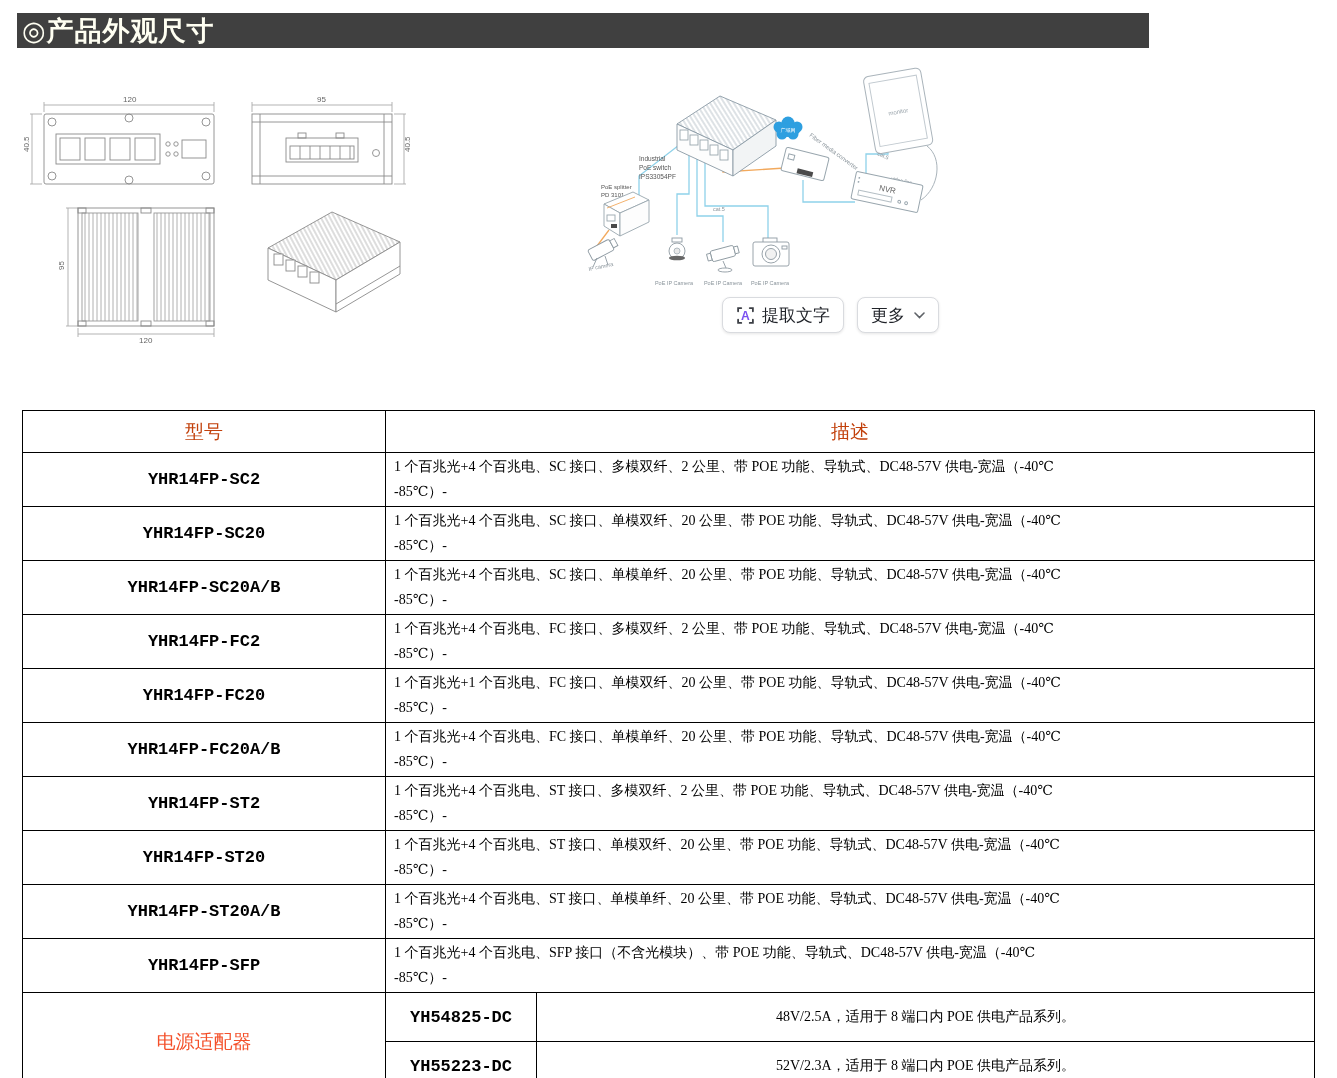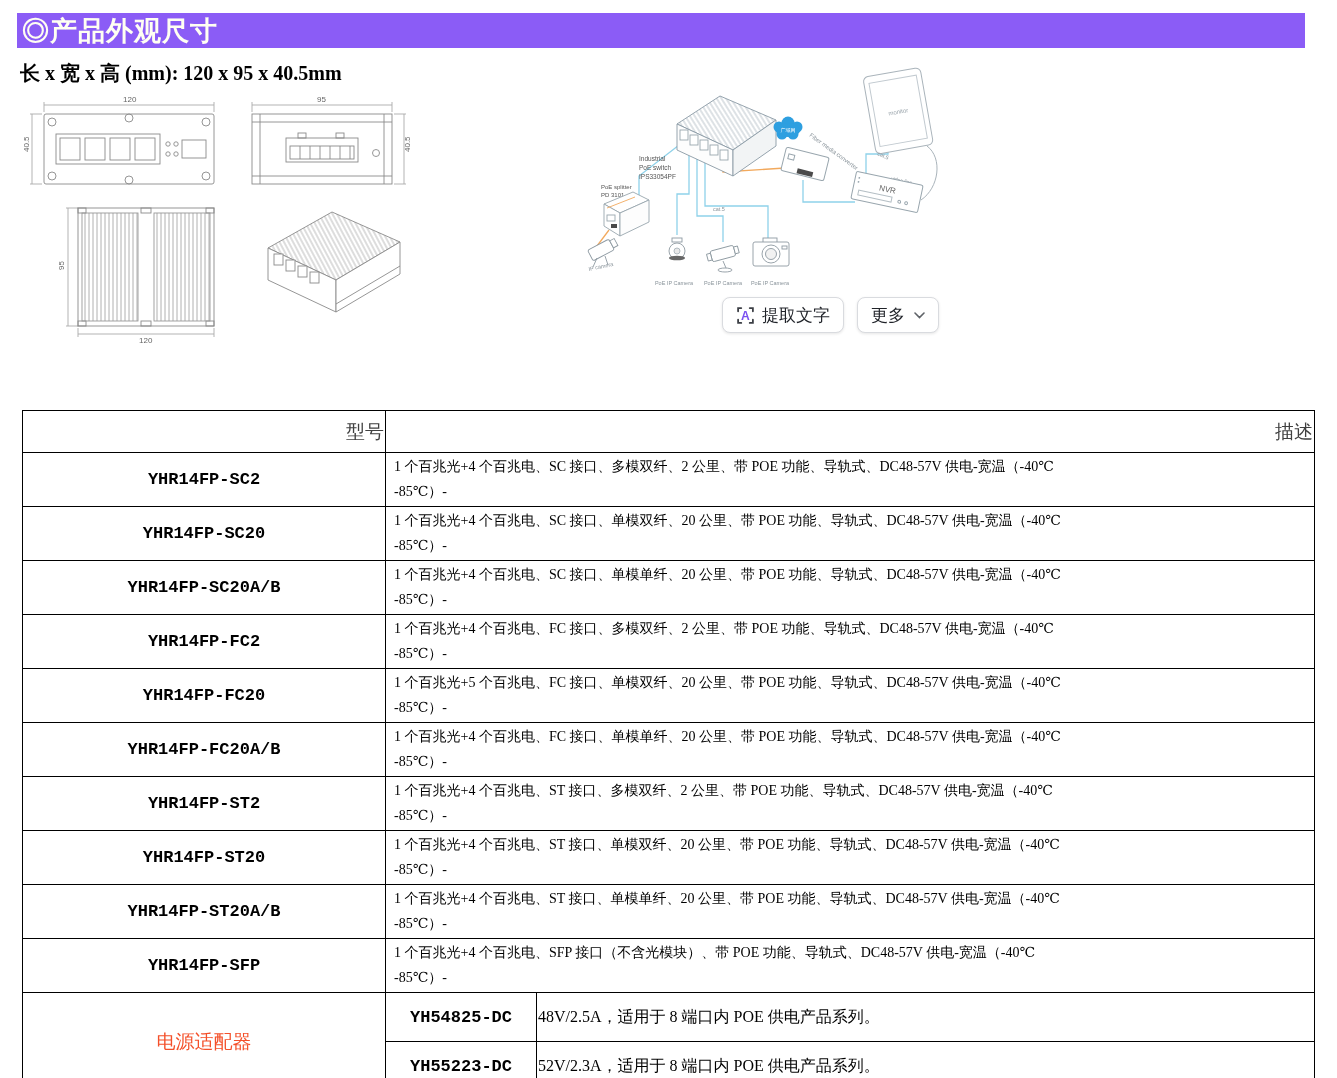--- a/index.html
+++ b/index.html
@@ -1,20 +1,20 @@
 <!DOCTYPE html>
 <html><head>
 <meta charset="utf-8">
 <style>
   html,body{margin:0;padding:0;background:#fff;}
   .canvas{position:relative;width:1337px;height:1078px;background:#ffffff;overflow:hidden;
           font-family:"Liberation Serif","DejaVu Serif",serif;color:#000;}
 
   
-  .section-bar{position:absolute;left:17px;width:1288px;height:35px;background:#8b5cf6;font-family:Liberation Serif, serif;}
+  .section-bar{position:absolute;left:17px;width:1132px;height:35px;background:#404040;}
   .bar1{top:13px;}
   .bar2{top:343px;}
   .bar-title{position:absolute;top:0;height:35px;line-height:36px;color:#fffff2;
              font-weight:bold;font-size:27px;letter-spacing:1px;white-space:nowrap;}
   .t-left{left:5px;}
   .t-right{left:556px;}
 
   
   .dims-note{position:absolute;left:20px;top:60px;font-size:20px;font-weight:bold;white-space:nowrap;}
 
@@ -28,41 +28,40 @@
            font-family:"Liberation Sans","DejaVu Sans",sans-serif;}
   .btn{display:inline-flex;align-items:center;gap:7px;height:34px;padding:0 13px;
        background:#fff;border:1px solid #d9dbdf;border-radius:8px;
        box-shadow:0 1px 3px rgba(0,0,0,.10);font-size:17px;color:#1f2228;cursor:pointer;white-space:nowrap;}
   .btn .chev{margin-left:2px;}
 
   
   .order-table{position:absolute;left:22px;top:410px;width:1293px;border-collapse:collapse;
                table-layout:fixed;}
   .order-table th,.order-table td{border:1px solid #000;}
-  .order-table th{color:#404040;font-weight:normal;font-size:19px;height:39px;text-align:right;}
+  .order-table th{color:#c2410c;font-weight:normal;font-size:19px;height:39px;text-align:center;}
   td.model{ text-align:center;font-family:Liberation Mono, monospace;
             font-weight:bold;font-size:17px;height:51px;}
   td.desc{font-size:14px;line-height:25px;vertical-align:top;padding:1px 6px 0 8px;}
   td.desc .l{display:block;}
   tr.ra td{height:46px;}
   td.adapter{color:#f4502a;font-size:19px;text-align:center;}
   td.submodel{text-align:center;font-family:"Liberation Mono","DejaVu Sans Mono",monospace;
               font-weight:bold;font-size:17px;margin-top:36px;}
-  td.adesc{font-size:16px;vertical-align:middle;}
+  td.adesc{font-size:14px;vertical-align:middle;text-align:center;}
 </style>
 </head>
 <body>
 
 <div class="canvas">
 
   <div class="section-bar bar1">
     <span class="bar-title t-left">◎产品外观尺寸</span>
   </div>
 
-  <div class="dims-note">长 x 宽 x 高 (mm): 120 x 95 x 40.5mm</div>
 
   <svg class="drawings" width="400" height="248" viewBox="0 0 400 248">
     <defs>
       <pattern id="fins" width="4" height="6" patternUnits="userSpaceOnUse">
         <line x1="1" y1="0" x2="1" y2="6" stroke="#9a9a9a" stroke-width="0.8"></line>
       </pattern>
       <pattern id="finsIso" width="4" height="6" patternUnits="userSpaceOnUse" patternTransform="rotate(-28)">
         <line x1="1" y1="0" x2="1" y2="6" stroke="#aaaaaa" stroke-width="0.8"></line>
       </pattern>
     </defs>
@@ -330,21 +329,21 @@
     <tr>
       <td class="model">YHR14FP-FC2</td>
       <td class="desc" colspan="2">
         <span class="l">1 个百兆光+4 个百兆电、FC 接口、多模双纤、2 公里、带 POE 功能、导轨式、DC48-57V 供电-宽温（-40℃</span>
         <span class="l">-85℃）-</span>
       </td>
     </tr>
     <tr>
       <td class="model">YHR14FP-FC20</td>
       <td class="desc" colspan="2">
-        <span class="l">1 个百兆光+5 个百兆电、FC 接口、单模双纤、20 公里、带 POE 功能、导轨式、DC48-57V 供电-宽温（-40℃</span>
+        <span class="l">1 个百兆光+1 个百兆电、FC 接口、单模双纤、20 公里、带 POE 功能、导轨式、DC48-57V 供电-宽温（-40℃</span>
         <span class="l">-85℃）-</span>
       </td>
     </tr>
     <tr>
       <td class="model">YHR14FP-FC20A/B</td>
       <td class="desc" colspan="2">
         <span class="l">1 个百兆光+4 个百兆电、FC 接口、单模单纤、20 公里、带 POE 功能、导轨式、DC48-57V 供电-宽温（-40℃</span>
         <span class="l">-85℃）-</span>
       </td>
     </tr>

